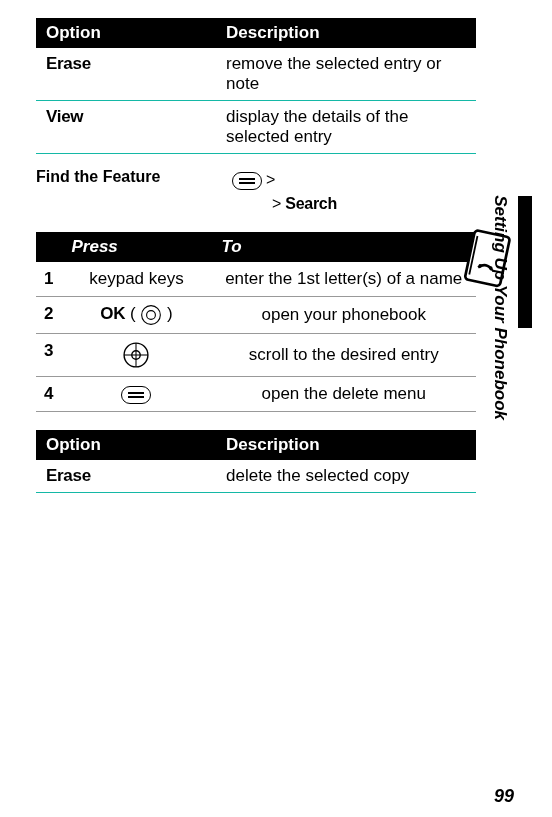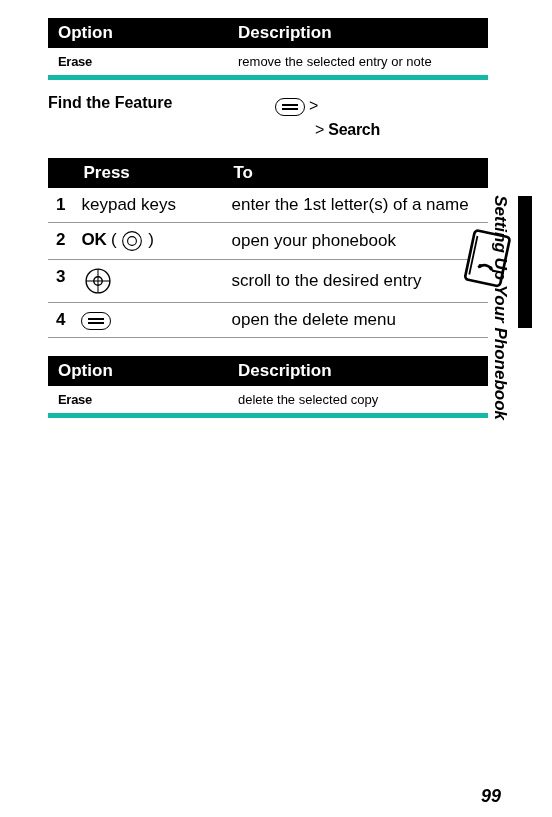--- a/index.html
+++ b/index.html
@@ -1,35 +1,35 @@
 <!DOCTYPE html>
 <html><head>
 <meta charset="utf-8">
 <style>
   * { box-sizing: border-box; margin: 0; padding: 0; }
   html, body { width: 552px; height: 817px; background: #fff; font-family: Arial, Helvetica, sans-serif; color: #000; }
-  .page { position: relative; width: 532px; height: 817px; padding: 18px 72px 0 48px; }
+  .page { position: relative; width: 532px; height: 817px; padding: 18px 72px 0 36px; }
   table { border-collapse: collapse; width: 100%; }
   .tbl { margin-bottom: 14px; width: 440px; }
   .tbl th { background: #000; color: #fff; text-align: left; font-weight: bold; padding: 5px 10px; font-size: 17px; }
-  .tbl td { padding: 6px 10px; font-size: 13px; vertical-align: top; border-bottom: 5px solid #14b8a6; }
+  .tbl td { padding: 6px 10px; font-size: 17px; vertical-align: top; border-bottom: 1px solid #14b8a6; }
   .tbl .col1 { width: 180px; }
   .condensed { font-family: "Arial Narrow", Arial, sans-serif; font-weight: bold; font-stretch: condensed; letter-spacing: -0.3px; }
   .para { font-size: 17px; line-height: 1.55; margin: 6px 0 14px 0; width: 445px; }
-  .feature-row { display: flex; margin: 4px 0 16px 0; gap: 31px; }
+  .feature-row { display: flex; margin: 4px 0 16px 0; }
   .feature-label { font-family: "Arial Black", Arial, sans-serif; font-weight: 900; font-size: 16px; width: 196px; }
   .feature-path { font-size: 16px; line-height: 1.5; }
   .feature-path .line { display: flex; align-items: center; gap: 4px; }
   .pressTbl { width: 440px; margin-bottom: 18px; }
-  .pressTbl th { background: #000; color: #fff; text-align: left; font-weight: bold; padding: 5px 10px; font-size: 17px; }
-  .pressTbl td { padding: 7px 8px; font-size: 17px; vertical-align: middle; border-bottom: 1px solid #999; }
+  .pressTbl th { background: #000; color: #fff; text-align: left; font-weight: bold; padding: 5px 10px; font-size: 17px; font-style: italic; }
+  .pressTbl td { padding: 7px 8px; font-size: 17px; vertical-align: middle; border-bottom: 1px solid #999; text-align: center; }
   .pressTbl .num { width: 22px; font-weight: bold; text-align: left; vertical-align: top; padding-top:7px;}
   .pressTbl .pcol { width: 150px; vertical-align: top;}
   .sideText { position: absolute; right: 22px; top: 420px; transform: rotate(90deg); transform-origin: right top; font-style: italic; font-family: "Arial Black", Arial, sans-serif; font-weight: 900; font-size: 17px; white-space: nowrap; }
-  .pageNum { position: absolute; right: 31px; bottom: 10px; font-family: "Arial Black", Arial, sans-serif; font-weight: 900; font-style: italic; font-size: 18px; }
+  .pageNum { position: absolute; right: 18px; bottom: 10px; font-family: "Arial Black", Arial, sans-serif; font-weight: 900; font-style: italic; font-size: 18px; }
   .icon-phonebook { position: absolute; right: 18px; top: 226px; }
   
   svg.mini { width: 30px; height: 18px; vertical-align: middle; }
   svg.circle { width: 22px; height: 22px; vertical-align: middle; }
   svg.big { width: 34px; height: 28px; vertical-align: middle; }
   svg.pbicon { width: 54px; height: 68px; }
   
   .thumb { position: absolute; right: 0; top: 196px; width: 14px; height: 132px; background: #000; }
 </style>
 </head>
@@ -41,20 +41,24 @@
 
   <table class="tbl">
     <tbody>
         <tr>
       <th class="col1">Option</th>
       <th>Description</th>
     </tr>
     <tr>
       <td class="col1 condensed">Erase</td>
       <td>remove the selected entry or note</td>
+    </tr>
+    <tr>
+      <td class="col1 condensed">View</td>
+      <td>display the details of the selected entry</td>
     </tr>
   </tbody>
     </table>
 
 
   <div class="feature-row">
     <div class="feature-label">Find the Feature</div>
     <div class="feature-path">
       <div class="line">
         <span>

